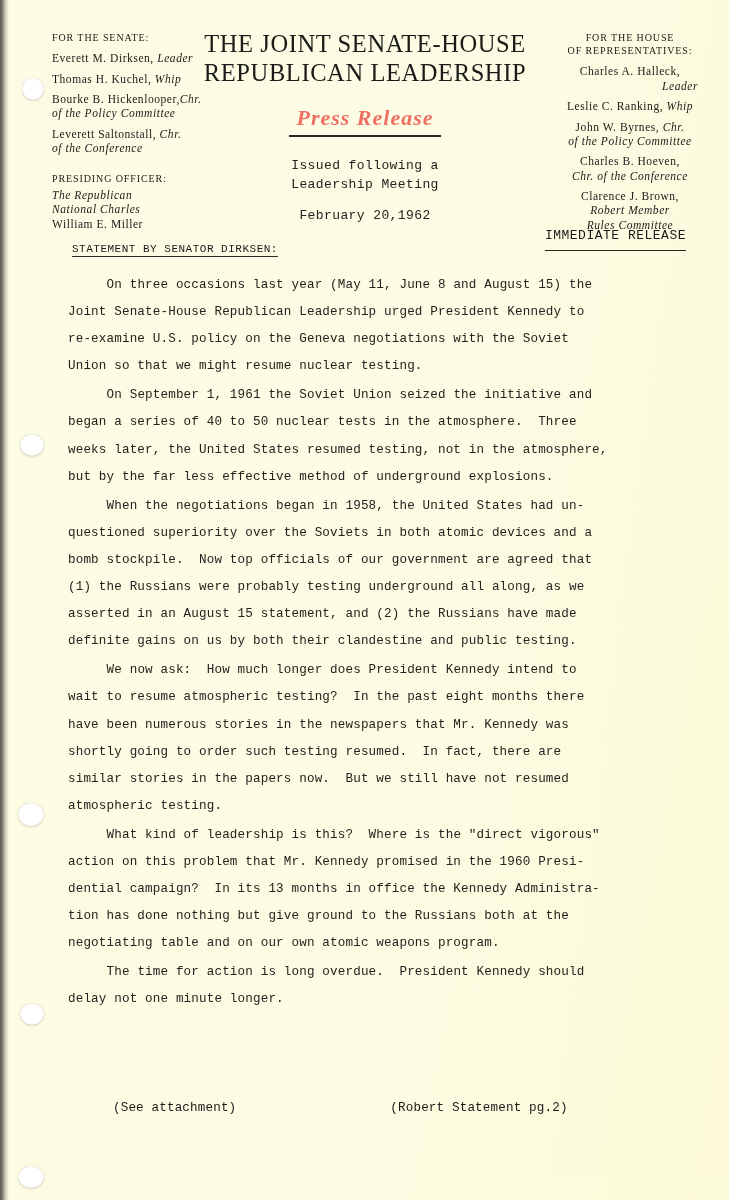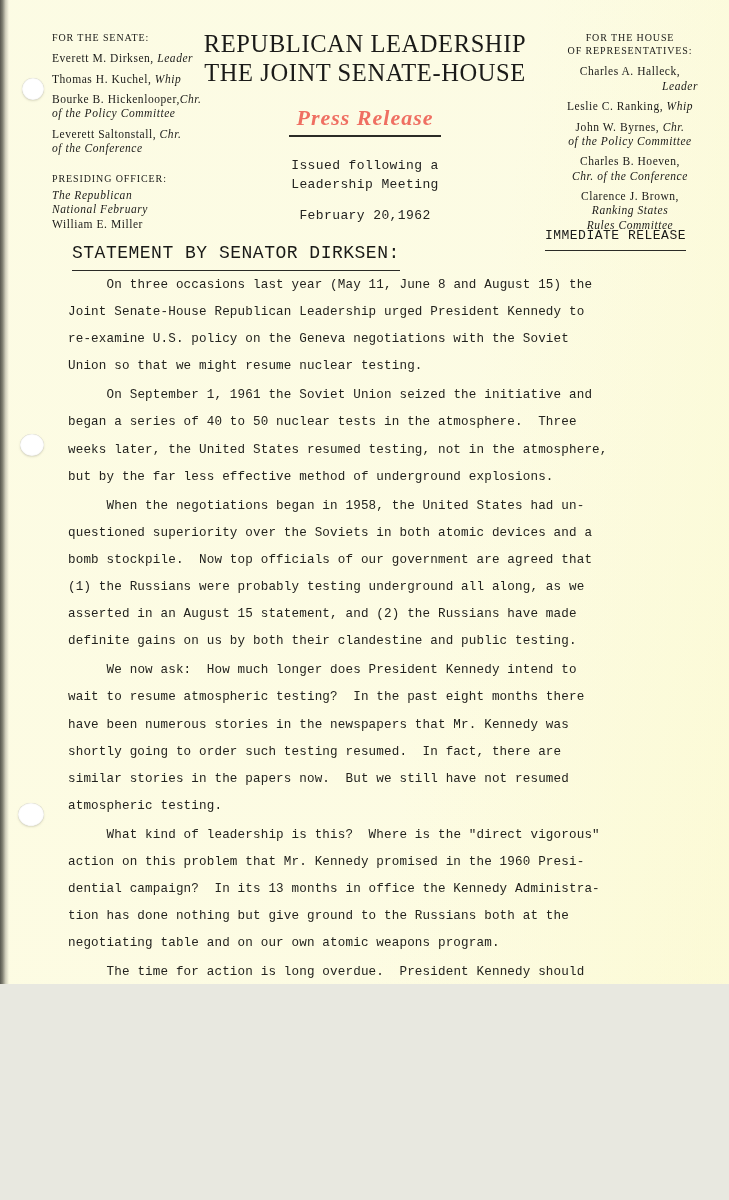--- a/index.html
+++ b/index.html
@@ -3,21 +3,21 @@
 <meta charset="utf-8">
 <style>
   html, body {
     margin: 0;
     padding: 0;
     background: #e8e8e0;
   }
   #page {
     position: relative;
     width: 729px;
-    height: 984px;
+    height: 1200px;
     background: #fdfce3;
     overflow: hidden;
     font-family: "Liberation Serif", "DejaVu Serif", serif;
     color: #1a1a18;
   }
   
   #paper-tint {
     position: absolute;
     inset: 0;
     background:
@@ -133,24 +133,24 @@
     font-family: "Liberation Mono", "DejaVu Sans Mono", monospace;
     font-size: 13px;
     letter-spacing: .5px;
     border-bottom: 1.5px solid #2b2b26;
     padding-bottom: 7px;
   }
   #statement-heading {
     position: absolute;
     left: 72px; top: 243px;
     font-family: "Liberation Mono", "DejaVu Sans Mono", monospace;
-    font-size: 18px;
+    font-size: 11px;
     letter-spacing: .5px;
     border-bottom: 1.5px solid #2b2b26;
-    padding-bottom: 7px;
+    padding-bottom: 1px;
   }
   #body {
     position: absolute;
     left: 68px; top: 272px;
     width: 600px;
     font-family: "Liberation Mono", "DejaVu Sans Mono", monospace;
     font-size: 12.6px;
     line-height: 27.1px;
     letter-spacing: .15px;
     color: #23231f;
@@ -217,28 +217,28 @@
       <div class="officer ital-all">of the Policy Committee</div>
       <div class="officer" style="margin-bottom:0;">
         <span>Leverett Saltonstall,</span>
         <span class="ttl">Chr.</span>
       </div>
       <div class="officer ital-all">of the Conference</div>
 
       <div id="presiding-block">
         <div class="sec-label">PRESIDING OFFICER:</div>
         <div class="presiding-line">The Republican</div>
-        <div class="presiding-line">National February</div>
+        <div class="presiding-line">National Charles</div>
         <div class="presiding-name">William E. Miller</div>
       </div>
     </div>
 
     <div id="center-col">
+      <div class="masthead-line">THE JOINT SENATE-HOUSE</div>
       <div class="masthead-line">REPUBLICAN LEADERSHIP</div>
-      <div class="masthead-line">THE JOINT SENATE-HOUSE</div>
 
       <div id="press-release">Press Release</div>
       <div id="press-rule"></div>
 
       <div id="issued-block" class="mono">
         <div>Issued following a</div>
         <div>Leadership Meeting</div>
       </div>
       <div id="issue-date" class="mono">February 20,1962</div>
     </div>
@@ -264,21 +264,21 @@
       <div class="officer ital-all">of the Policy Committee</div>
 
       <div class="officer" style="margin-bottom:0;">
         <span>Charles B. Hoeven,</span>
       </div>
       <div class="officer ital-all">Chr. of the Conference</div>
 
       <div class="officer" style="margin-bottom:0;">
         <span>Clarence J. Brown,</span>
       </div>
-      <div class="officer ital-all" style="margin-bottom:0;">Ranking States</div>
+      <div class="officer ital-all" style="margin-bottom:0;">Robert Member</div>
       <div class="officer ital-all">Rules Committee</div>
     </div>
 
   </div>
 
   <div id="immediate-release">IMMEDIATE RELEASE</div>
   <div id="statement-heading">STATEMENT BY SENATOR DIRKSEN:</div>
 
   <div id="body">
     <p>     On three occasions last year (May 11, June 8 and August 15) the

